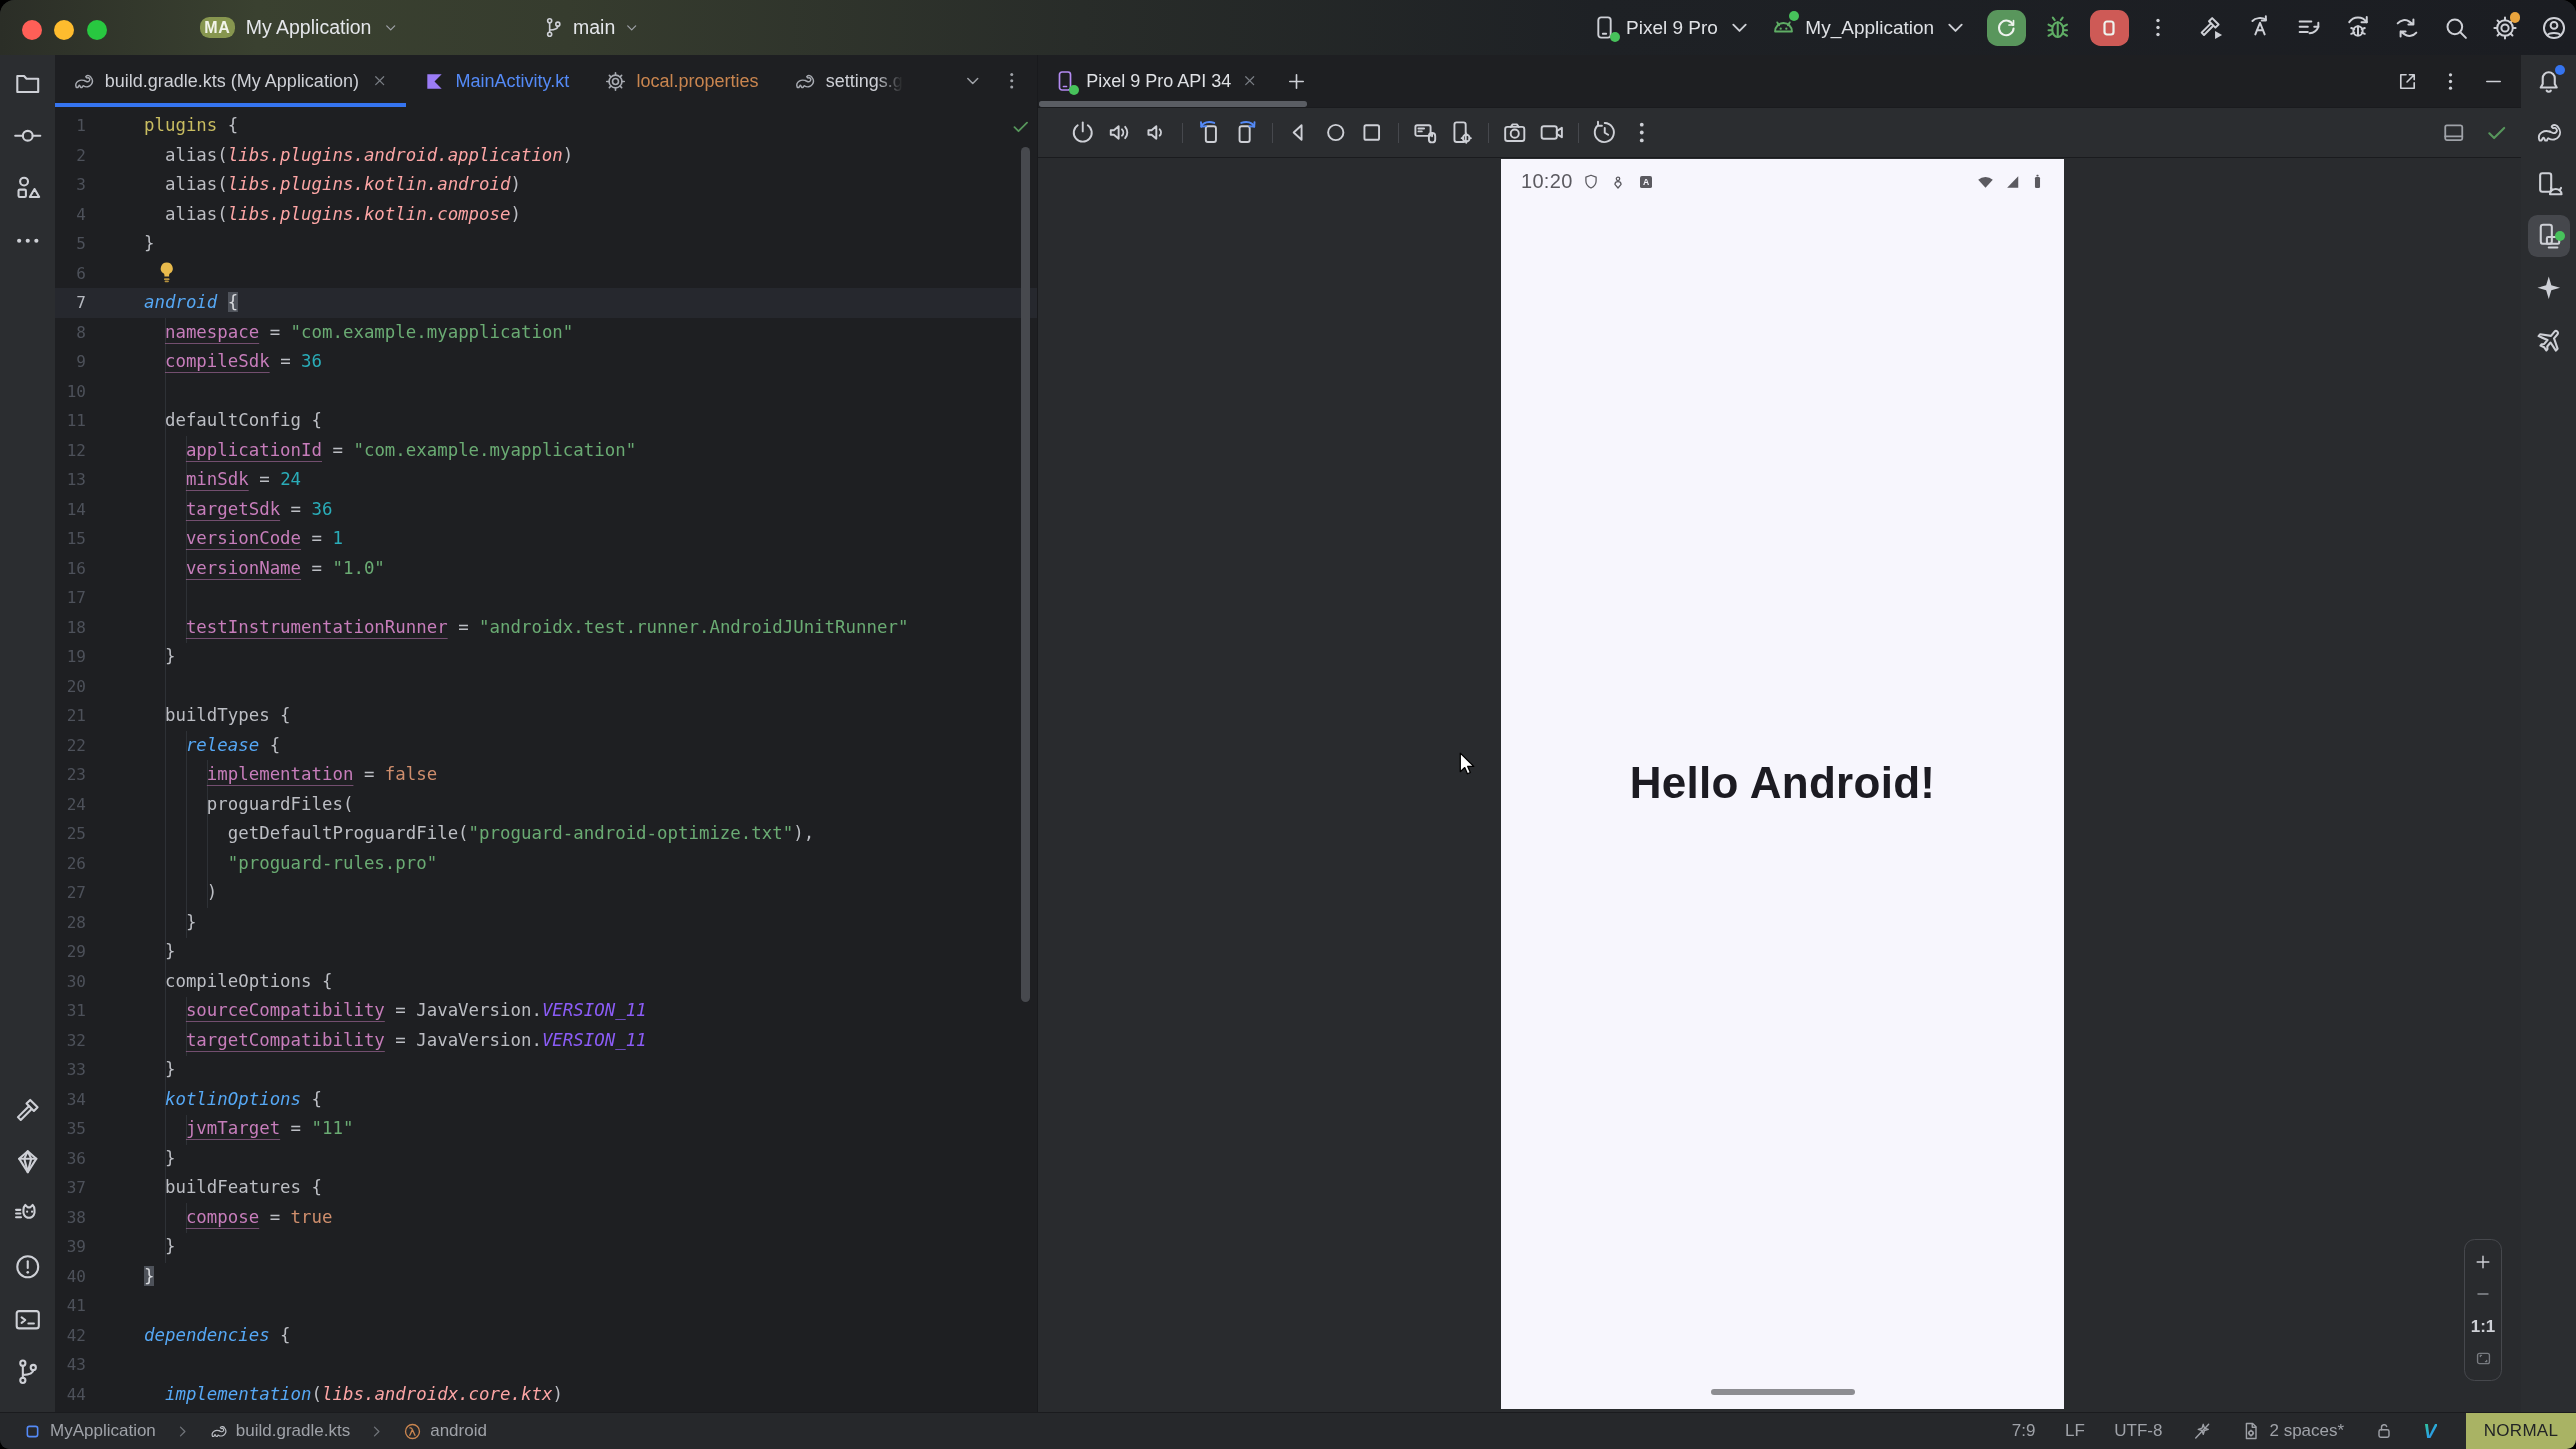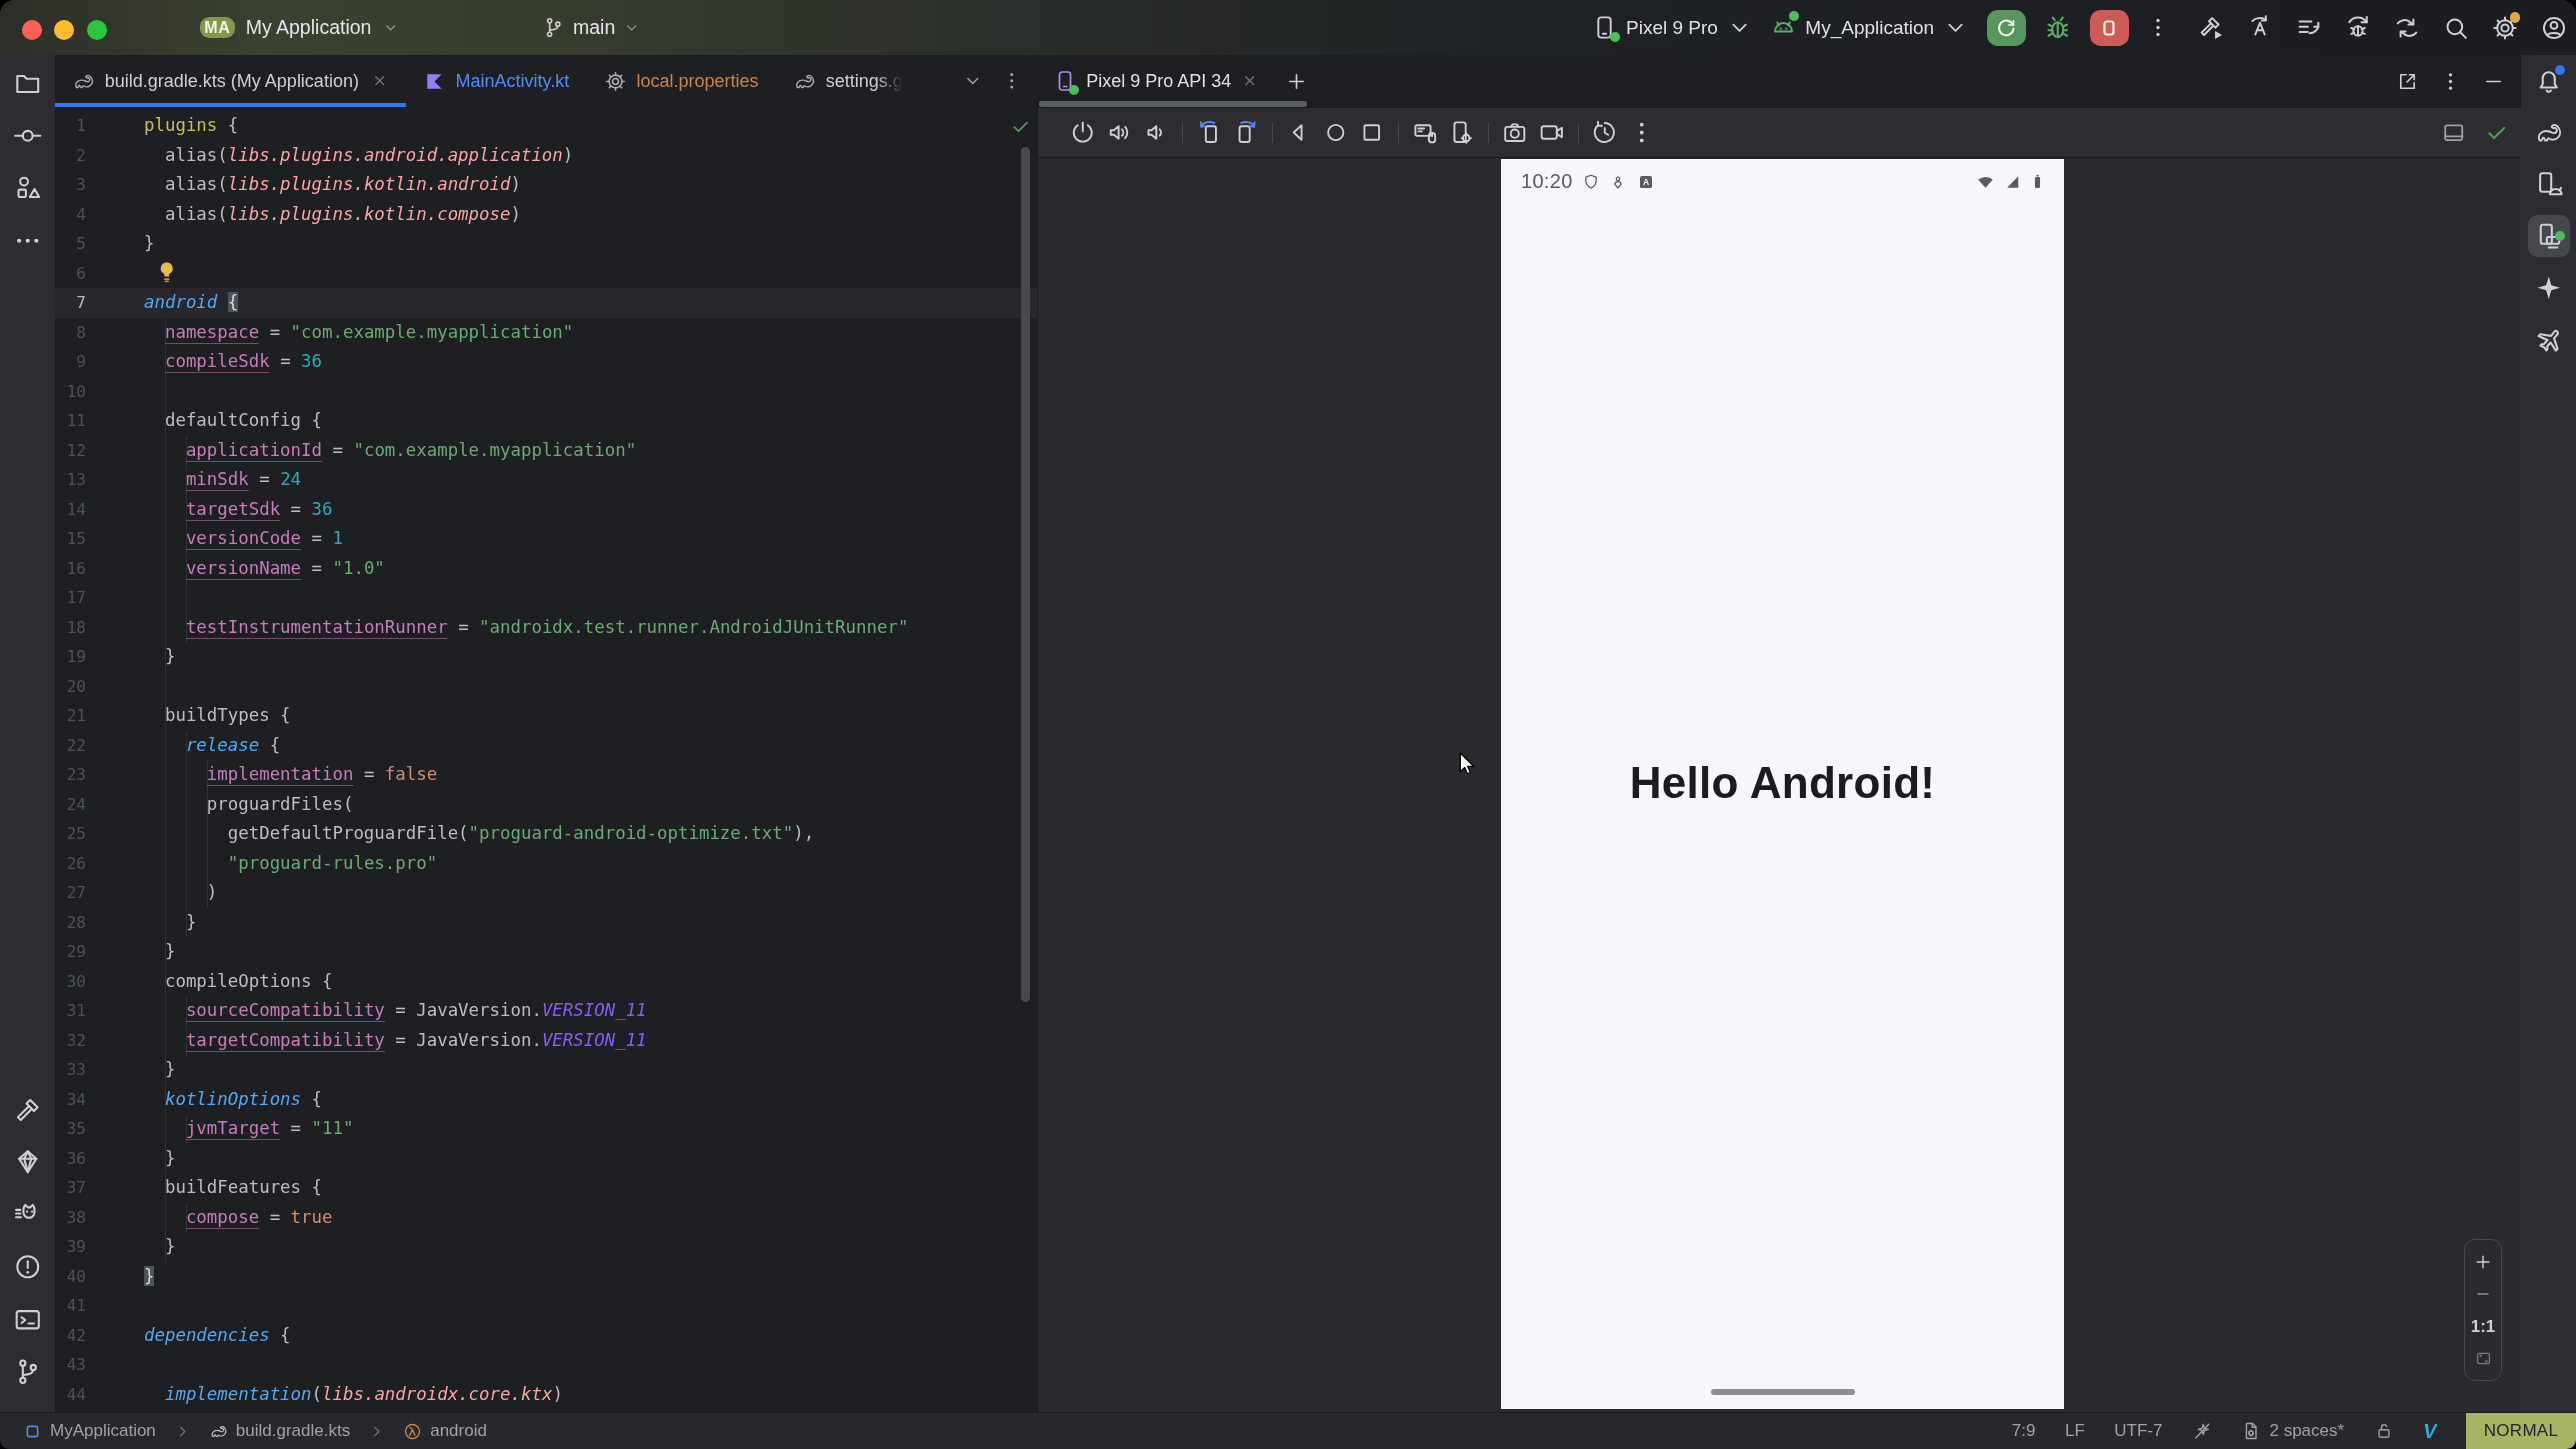--- a/index.html
+++ b/index.html
@@ -846,21 +846,21 @@
               <circle cx="12" cy="12" r="8.8"></circle>
               <path d="M8.8 7.5c1.6-.4 2.4.4 3 1.9l3.3 7.4M8.6 16.8l2.9-6.2"></path>
             </svg>
           </span>
           <span>android</span>
         </span>
       </div>
     <div class="sb-right">
       <span class="sb-item">7:9</span>
       <span class="sb-item">LF</span>
-      <span class="sb-item">UTF-7</span>
+      <span class="sb-item">UTF-8</span>
       <span class="ig">
           <svg viewBox="0 0 24 24">
             <path d="M13.5 4l1.4 4.6L19.5 10l-4.6 1.4L13.5 16l-1.4-4.6L7.5 10l4.6-1.4z"></path>
             <path d="M4.5 20.5L20 4"></path>
           </svg>
         </span>
       <span class="sb-item">
         <span class="ig">
             <svg viewBox="0 0 24 24">
               <path d="M6.5 3h7.5l4 4v14H6.5z"></path>

